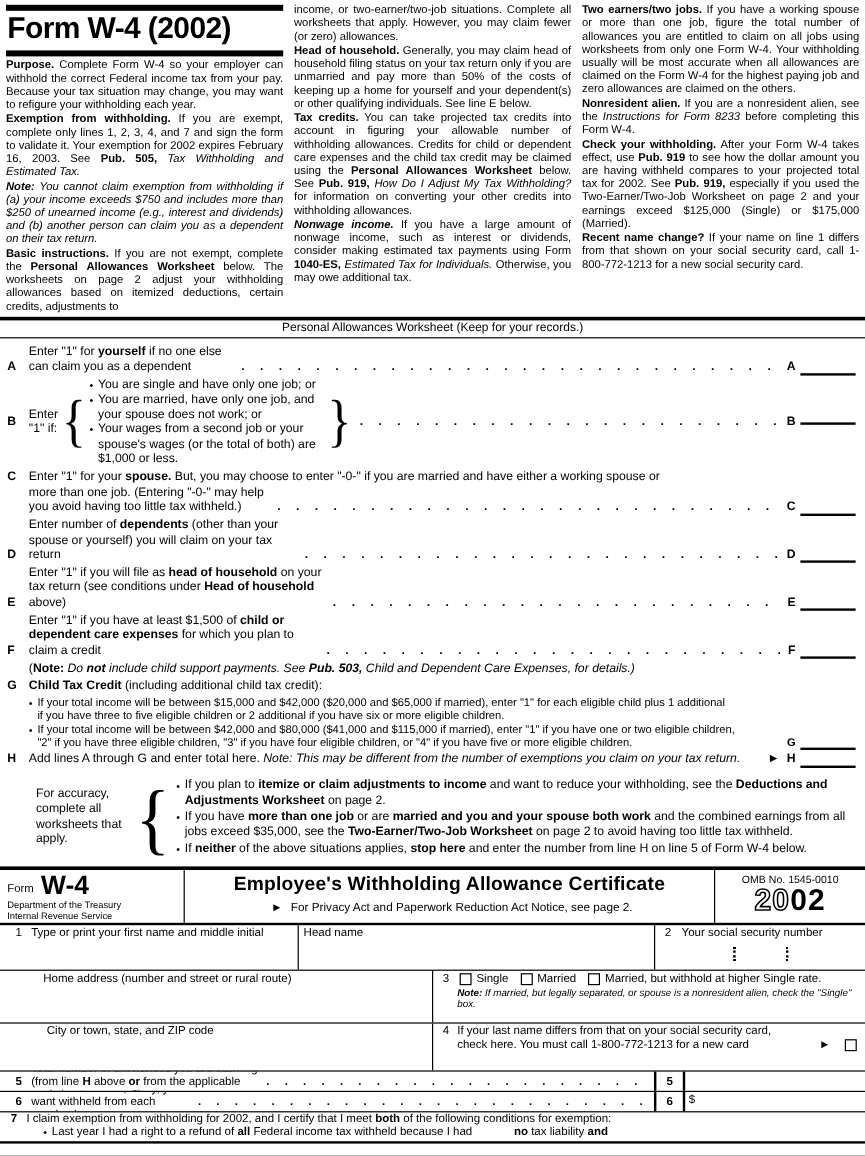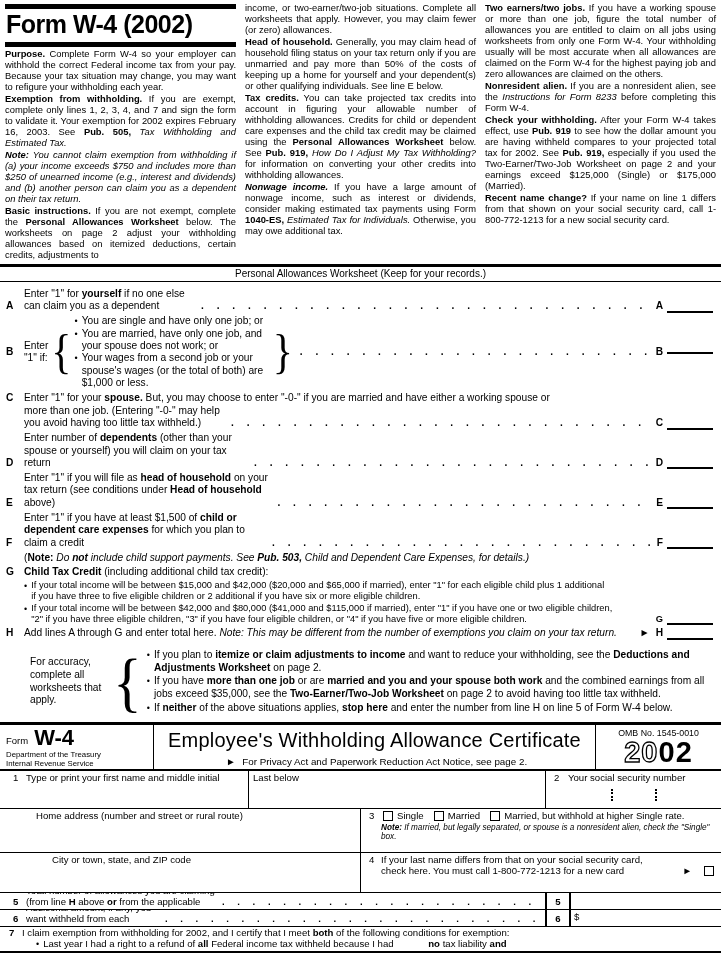--- a/index.html
+++ b/index.html
@@ -48,42 +48,42 @@
 
   
   .cert { width:721px; font-size:9.6px; }
   .cert-header { display:flex; border-bottom:2px solid #000; align-items:stretch; }
   .ch-left { width:154px; flex:none; border-right:1.5px solid #000; padding:3px 4px 1px 6px; }
   .ch-form-line { display:flex; align-items:flex-end; gap:6px; }
   .ch-form-word { font-size:9.5px; padding-bottom:2px; }
   .ch-form-number { font-size:22px; font-weight:900; line-height:0.9; }
   .ch-dept { font-size:7.8px; line-height:1.15; margin-top:3px; }
   .ch-mid { flex:1; text-align:center; padding:4px 4px 2px 4px; }
-  .ch-title { font-size:20px; font-weight:normal; letter-spacing:0.2px; }
+  .ch-title { font-size:16px; font-weight:bold; letter-spacing:0.2px; }
   .ch-privacy { font-size:9.8px; margin-top:4px; }
   .ch-right { width:126px; flex:none; border-left:1.5px solid #000; text-align:center; padding:3px 2px 0 2px; }
   .ch-omb { font-size:8.8px; }
-  .ch-year { font-size:29px; font-weight:900; line-height:1; letter-spacing:1px; }
+  .ch-year { font-size:25px; font-weight:900; line-height:1; letter-spacing:1px; }
   .y-outline { color:#fff; -webkit-text-stroke:1.3px #000; }
 
   .frow { display:flex; border-bottom:1px solid #000; align-items:stretch; }
   .fcell { padding:1px 3px 1px 4px; }
   .fnum { flex:none; width:22px; padding-left:9px; }
   .fnum.bold { font-weight:bold; }
   .r1 { height:38px; }
   .r1 .c1 { width:248px; flex:none; display:flex; }
   .r1 .c2 { flex:1; border-left:1.5px solid #000; }
   .r1 .c3 { width:176px; flex:none; border-left:1.5px solid #000; display:flex; flex-direction:column; }
   .ssn-marks { display:flex; justify-content:center; gap:42px; margin-top:6px; }
   .vdash { border-left:2px dotted #000; height:12px; }
   .r2 { height:44px; }
   .r2 .c1 { width:360px; flex:none; padding-left:36px; }
   .r2 .c2 { flex:1; border-left:1.5px solid #000; display:flex; }
   .r3 { height:40px; }
-  .r3 .c1 { width:360px; flex:none; padding-left:52px; }
+  .r3 .c1 { width:360px; flex:none; padding-left:39px; }
   .r3 .c2 { flex:1; border-left:1.5px solid #000; display:flex; }
   .opts { display:flex; align-items:center; flex-wrap:wrap; font-size:9.6px; }
   .cb { display:inline-block; width:10px; height:10px; border:1.7px solid #000; margin:0 4px 0 10px; flex:none; vertical-align:-1px; }
   .cb.end { margin-left:8px; }
   .note3 { font-size:8.2px; margin-top:2px; }
   .numrow { height:17px; align-items:stretch; }
   .numrow .lab { flex:1; display:flex; align-items:center; overflow:hidden; }
   .nbox { width:26px; flex:none; border-left:2px solid #000; border-right:2px solid #000; text-align:center; font-weight:bold; display:flex; align-items:center; justify-content:center; }
   .finput { width:150px; flex:none; padding:1px 3px; }
   .l7 { display:flex; border-bottom:2.5px solid #000; }
@@ -281,21 +281,21 @@
         </div>
       </div>
     </div>
 
     <div class="frow r1">
       <div class="fcell c1">
         <span class="fnum">1</span>
         <span>Type or print your first name and middle initial</span>
       </div>
       <div class="fcell c2">
-        <span>Last below</span>
+        <span>Head name</span>
       </div>
       <div class="fcell c3">
         <div style="display:flex;">
           <span class="fnum" style="width:18px;padding-left:4px;">2</span>
           <span>Your social security number</span>
         </div>
         <div class="ssn-marks">
           <span class="vdash"></span>
           <span class="vdash"></span>
         </div>

